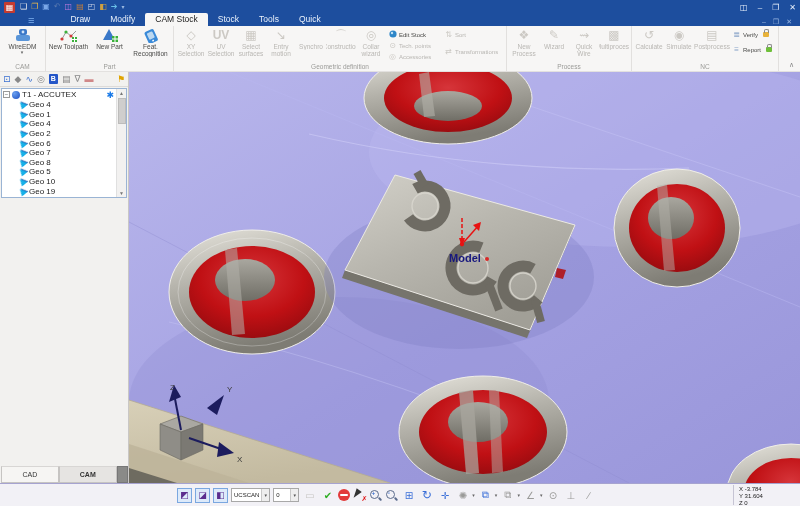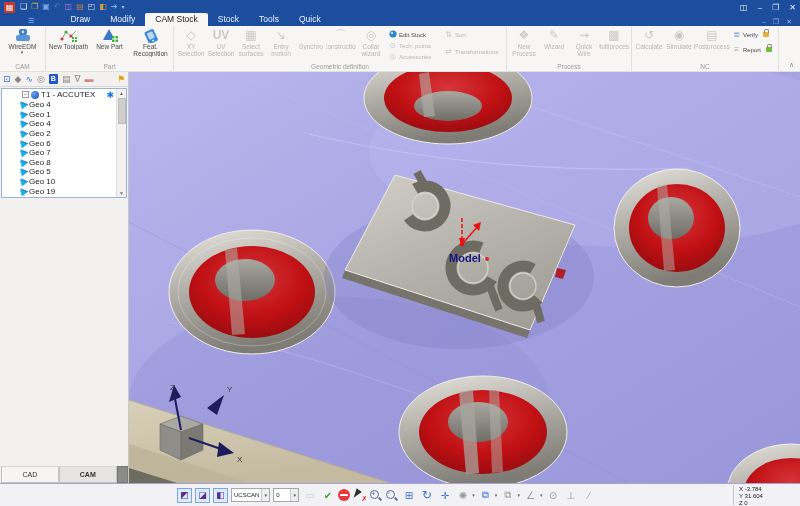--- a/index.html
+++ b/index.html
@@ -45,21 +45,21 @@
   
   .main{display:flex;height:411px;}
   .leftpanel{width:129px;display:flex;flex-direction:column;background:#f2f1ef;border-right:1px solid #c9c7c5;}
   .ptoolbar{height:15px;display:flex;align-items:center;gap:4px;padding:0 3px;border-bottom:1px solid #dddbd9;font-size:9px;}
   .ptoolbar .pic{color:#888;line-height:13px;}
   .pic.blue{color:#3a6fd0;}
   .pic.gold{color:#e0a400;margin-left:auto;}
   .pic.redish{color:#d08888;}
   .bic{background:#2456c8;color:#fff;font-size:7px;font-weight:bold;width:9px;height:10px;line-height:10px;text-align:center;border-radius:1px;}
   .tree{height:110px;background:#fff;border:1px solid #9ab4d4;margin:1px;position:relative;font-size:8px;color:#222;}
-  .tree-root{display:flex;align-items:center;height:11px;gap:2px;padding-left:20px;}
+  .tree-root{display:flex;align-items:center;height:11px;gap:2px;padding-left:1px;}
   .expbox{width:7px;height:7px;border:1px solid #999;font-size:6px;line-height:5px;text-align:center;color:#555;background:#fff;}
   .root-ic{width:8px;height:8px;border-radius:50%;background:radial-gradient(circle at 30% 30%,#6aa0f0,#1d4ec0);}
   .tree-star{margin-left:auto;color:#1a7ae8;font-size:9px;padding-right:12px;}
   .tree-item{display:flex;align-items:center;height:9.6px;gap:3px;padding-left:17px;}
   .geo-ic{width:0;height:0;border-left:3px solid transparent;border-right:4px solid transparent;border-bottom:7px solid #17b0e8;transform:rotate(-38deg);filter:drop-shadow(1px 0 0 #1658b0);}
   .scrollv{position:absolute;top:0;right:0;width:10px;bottom:0;background:#f2f1f0;border-left:1px solid #e0e0e0;display:flex;flex-direction:column;align-items:center;justify-content:space-between;font-size:5px;color:#777;padding:1px 0;}
   .thumb{width:8px;flex:0 0 26px;background:#cfcecd;border:1px solid #bdbcbb;margin-top:1px;}
   .panel-fill{flex:1;}
   .sidetabs{height:17px;display:flex;align-items:stretch;padding-left:1px;}
   .stab{width:62px;font-size:7px;display:flex;align-items:center;justify-content:center;color:#333;background:#f6f5f3;border:1px solid #c6c4c2;border-top:1px solid #d8d6d4;}

